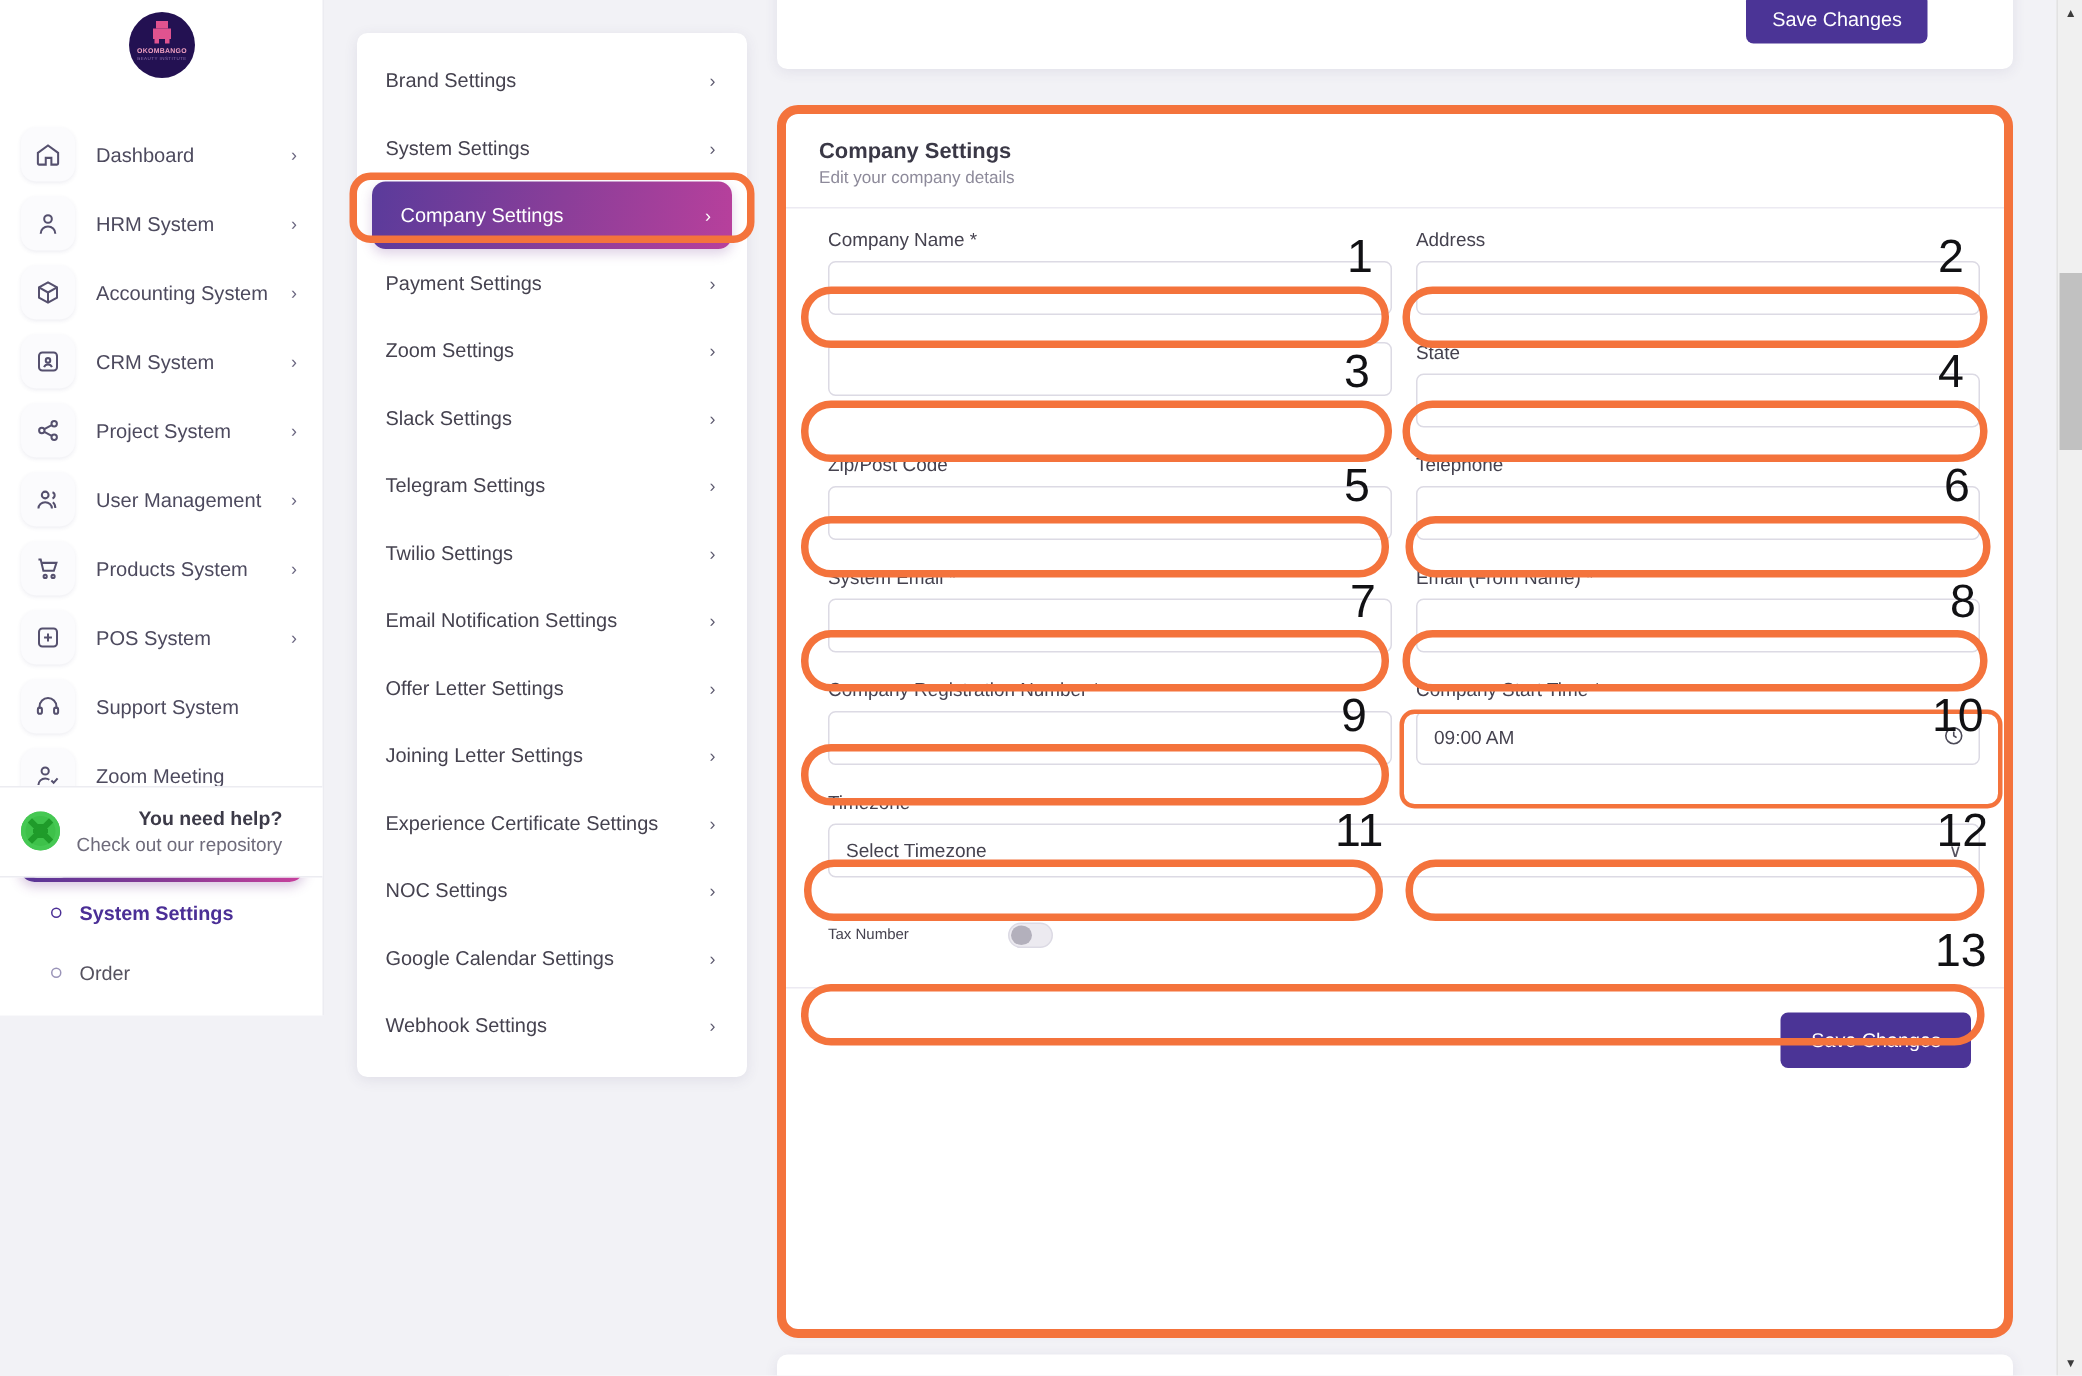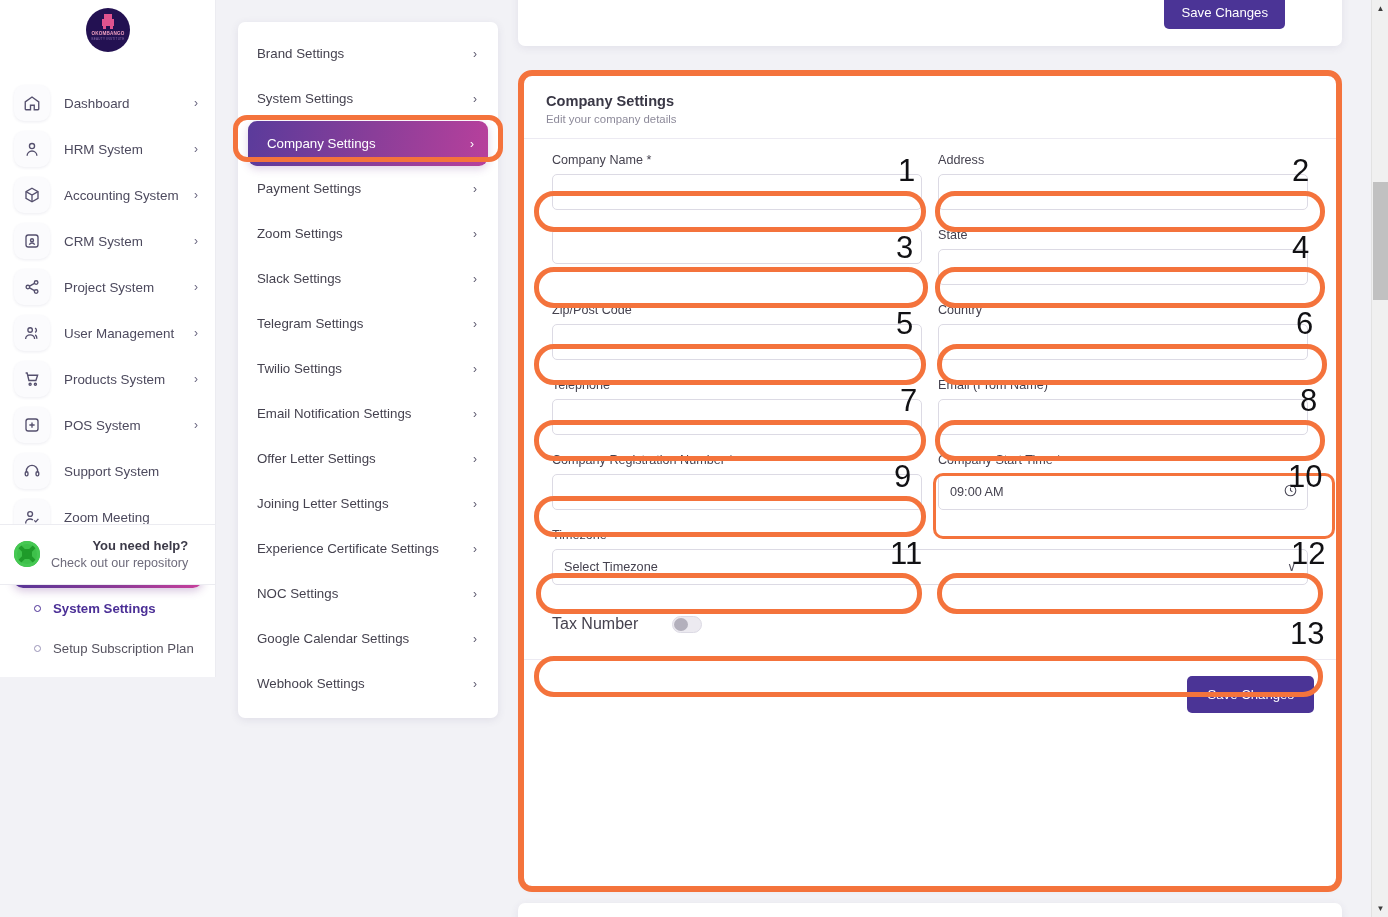--- a/index.html
+++ b/index.html
@@ -155,21 +155,21 @@
   }
   .ring-card {
     position: absolute; left: 518px; top: 70px;
     width: 824px; height: 822px;
     border: 6px solid #f4733c; border-radius: 14px; pointer-events: none;
   }
   .card-head { padding: 17px 22px 13px 22px; border-bottom: 1px solid #eceaf2; }
   .card-title { font-size: 14.6px; font-weight: bold; color: #3a3846; }
   .card-sub { font-size: 11.4px; color: #8d8a9a; margin-top: 4px; }
 
-  .form { padding: 14px 20px 0 20px; }
+  .form { padding: 14px 8px 0 20px; }
   .grid { display: flex; flex-wrap: wrap; }
   .col { width: 50%; padding: 0 8px; position: relative; }
   .fgroup { margin-bottom: 18px; position: relative; }
   .flabel { font-size: 12.6px; color: #45424f; display: block; margin-bottom: 7px; }
   .fctl {
     width: 100%; height: 36px; border: 1px solid #dcdae4; border-radius: 5px;
     background: #fff; font-size: 12.7px; color: #45424f; padding: 0 11px;
     font-family: inherit; outline: none;
   }
   .fctl::placeholder { color: #8e8b9c; }
@@ -179,21 +179,21 @@
     color: #55525f; font-size: 12px;
   }
   .time-wrap { position: relative; }
   .time-wrap .clock {
     position: absolute; right: 10px; top: 9px; pointer-events: none;
     width: 15px; height: 15px; color: #4c4a58;
   }
   .time-wrap .clock svg { width: 15px; height: 15px; display: block; }
 
   .tax-row { display: flex; align-items: center; padding: 12px 28px 26px 28px; }
-  .tax-label { font-size: 16px; color: #45424f; width: 120px; }
+  .tax-label { font-size: 10px; color: #45424f; width: 120px; }
   .toggle {
     width: 30px; height: 17px; border-radius: 9px; background: #eceaf0;
     border: 1px solid #dcdae4; position: relative; cursor: pointer; flex: 0 0 30px;
   }
   .toggle .knob {
     position: absolute; left: 1px; top: 1px; width: 14px; height: 13px;
     border-radius: 50%; background: #b3b0bc;
   }
   .card-foot {
     border-top: 1px solid #eceaf2; padding: 16px 22px 18px 22px;
@@ -388,24 +388,20 @@
         <span class="nav-label">Settings</span>
         <span class="nav-chev">∨</span>
       </div>
 
       <div class="sub-item active">
         <span class="sub-dot"></span>
         <span>System Settings</span>
       </div>
       <div class="sub-item">
         <span class="sub-dot"></span>
-        <span>Setup Subscription Plan</span>
-      </div>
-      <div class="sub-item">
-        <span class="sub-dot"></span>
         <span>Order</span>
       </div>
     </div>
 
     <div class="help-box">
       <span class="help-ico"></span>
       <span class="help-txt">
         <span class="help-t1" style="display:block">You need help?</span>
         <span class="help-t2" style="display:block">Check out our repository</span>
       </span>
@@ -516,34 +512,34 @@
         </div>
           </div>
 
         <div class="col">
             <div class="fgroup">
           <label class="flabel">Zip/Post Code</label>
           <input class="fctl" placeholder="" style="">
         </div>
           </div>
 
-        <div class="col">
-            <div class="fgroup">
-          <label class="flabel">Country</label>
-          <input class="fctl" placeholder="" style="">
-        </div>
-          </div>
 
         <div class="col">
             <div class="fgroup">
           <label class="flabel">Telephone</label>
           <input class="fctl" placeholder="" style="">
         </div>
           </div>
 
+        <div class="col">
+            <div class="fgroup">
+          <label class="flabel">System Email *</label>
+          <input class="fctl" placeholder="" style="">
+        </div>
+          </div>
 
         <div class="col">
             <div class="fgroup">
           <label class="flabel">Email (From Name) *</label>
           <input class="fctl" placeholder="" style="">
         </div>
           </div>
 
         <div class="col">
             <div class="fgroup">

